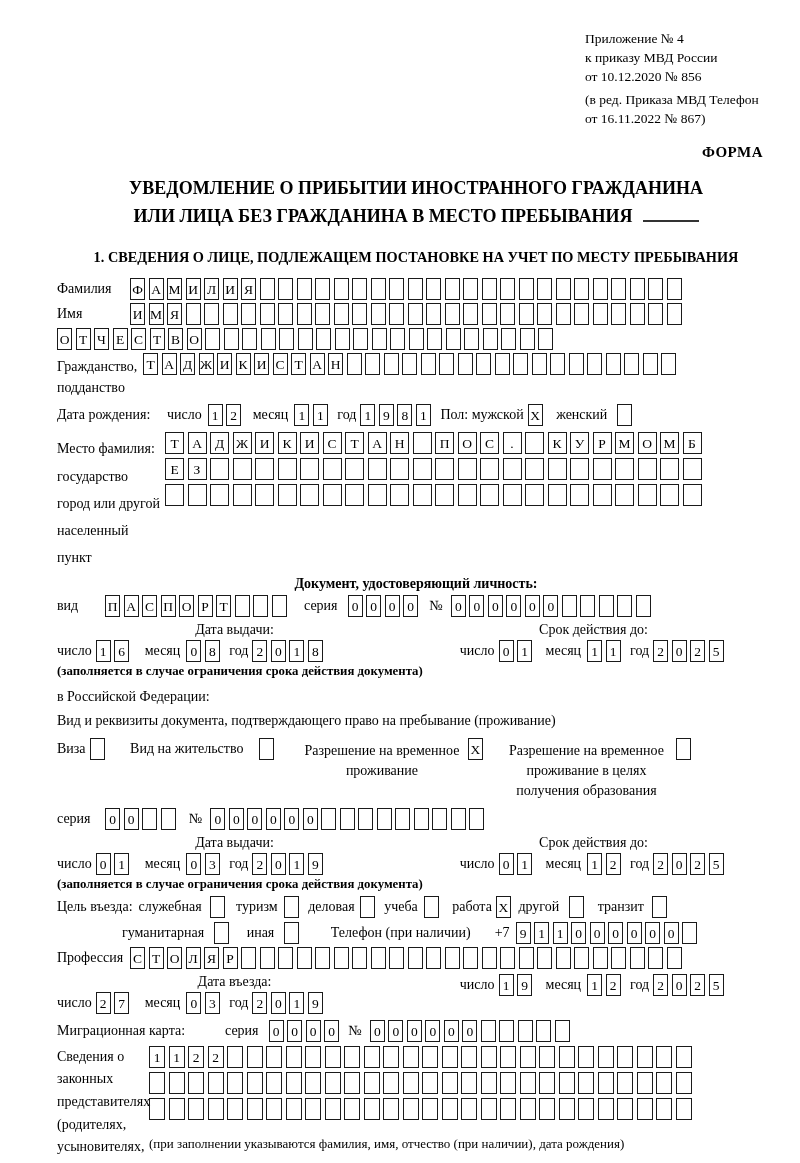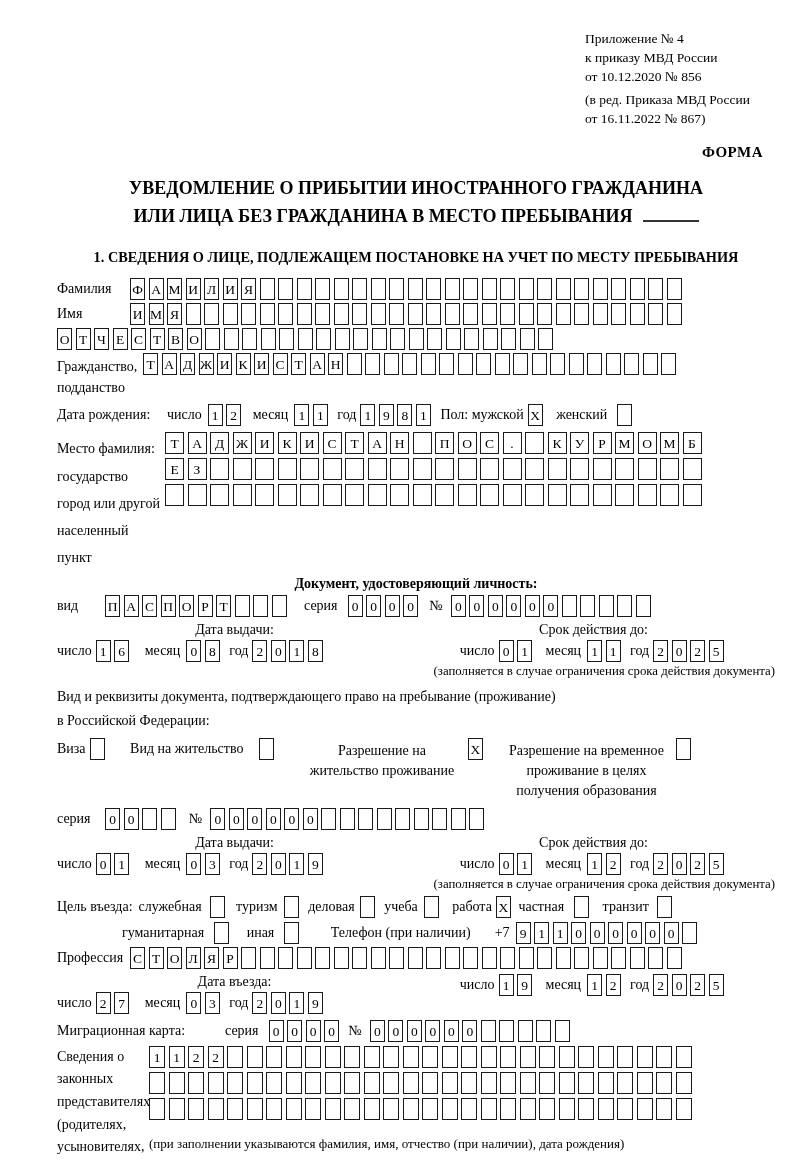--- a/index.html
+++ b/index.html
@@ -36,21 +36,21 @@
   .stack > div { margin-bottom:4px; }
   .stack > div:last-child { margin-bottom:0; }
   
   .dates-pair { display:flex; margin-top:5px; }
   .dates-col { display:flex; flex-direction:column; }
   .dates-col.left { width:355px; }
   .dates-col.right { flex:1; }
   .dates-head { text-align:center; margin-bottom:2px; }
   .dateline { display:flex; align-items:flex-start; }
   .dateline .t { padding-top:3px; flex:none; }
-  .note-right { text-align:right; font-size:12.8px; margin-top:2px; }
+  .note-right { text-align:left; font-size:12.8px; margin-top:2px;font-weight:bold; }
   
   .optrow { display:flex; align-items:flex-start; margin-top:4px; }
   .opt { display:flex; align-items:flex-start; }
   .opt .olabel { padding-top:3px; }
   .opt .c2 { width:160px; text-align:center; line-height:1.45; }
   .opt .c3 { width:172px; text-align:center; line-height:1.45; }
   .intro { line-height:1.75; margin-top:6px; }
   .center-bold { text-align:center; font-weight:bold; margin-top:4px; }
   .bottom-note { font-size:13px; margin-top:12px; padding-left:80px; }
   .repsflex { display:flex; margin-top:4px; }
@@ -60,21 +60,21 @@
 <body>
 
 <div class="page">
 
   <div class="hdr-wrap">
     <div class="hdr-block">
       <div>Приложение № 4</div>
       <div>к приказу МВД России</div>
       <div>от 10.12.2020 № 856</div>
       <div class="gap"></div>
-      <div>(в ред. Приказа МВД России</div>
+      <div>(в ред. Приказа МВД Телефон</div>
       <div>от 16.11.2022 № 867)</div>
     </div>
   </div>
 
   <div class="forma">ФОРМА</div>
 
   <div class="title">
     <div>УВЕДОМЛЕНИЕ О ПРИБЫТИИ ИНОСТРАННОГО ГРАЖДАНИНА</div>
     <div>
       <span>ИЛИ ЛИЦА БЕЗ ГРАЖДАНИНА В МЕСТО ПРЕБЫВАНИЯ</span><span class="title-underline"></span>
@@ -424,39 +424,39 @@
             <span class="cell">0</span>
             <span class="cell">2</span>
             <span class="cell">5</span>
           </span>
       </div>
     </div>
   </div>
   <div class="note-right">(заполняется в случае ограничения срока действия документа)</div>
 
   <div class="intro">
+    <div>в Российской Федерации:</div>
     <div>Вид и реквизиты документа, подтверждающего право на пребывание (проживание)</div>
-    <div>в Российской Федерации:</div>
   </div>
 
   <div class="optrow">
     <span class="opt">
       <span class="olabel" style="margin-right:4px">Виза</span>
       <span class="cells">
           <span class="cell"></span>
         </span>
     </span>
     <span class="opt" style="margin-left:22px">
       <span class="olabel" style="margin-right:16px">Вид на жительство</span>
       <span class="cells">
           <span class="cell"></span>
         </span>
     </span>
     <span class="opt" style="margin-left:24px">
-      <span class="olabel c2">Разрешение на жительство проживание</span>
+      <span class="olabel c2">Разрешение на временное проживание</span>
       <span class="cells" style="margin-left:6px">
           <span class="cell">X</span>
         </span>
     </span>
     <span class="opt" style="margin-left:14px">
       <span class="olabel c3">Разрешение на временное проживание в целях получения образования</span>
       <span class="cells" style="margin-left:4px">
           <span class="cell"></span>
         </span>
     </span>
@@ -564,21 +564,21 @@
           <span class="cell"></span>
         </span>
     </span>
     <span class="opt" style="margin-left:10px">
       <span class="olabel" style="margin-right:4px">работа</span>
       <span class="cells">
           <span class="cell">X</span>
         </span>
     </span>
     <span class="opt" style="margin-left:4px">
-      <span class="olabel" style="margin-right:10px">частная</span>
+      <span class="olabel" style="margin-right:10px">другой</span>
       <span class="cells">
           <span class="cell"></span>
         </span>
     </span>
     <span class="opt" style="margin-left:10px">
       <span class="olabel" style="margin-right:8px">транзит</span>
       <span class="cells">
           <span class="cell"></span>
         </span>
     </span>

